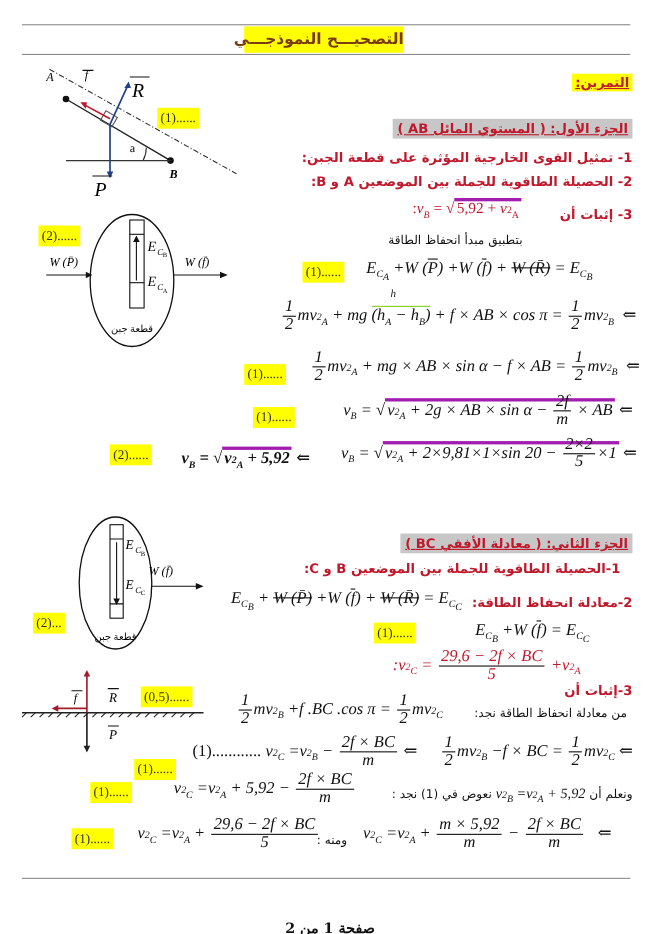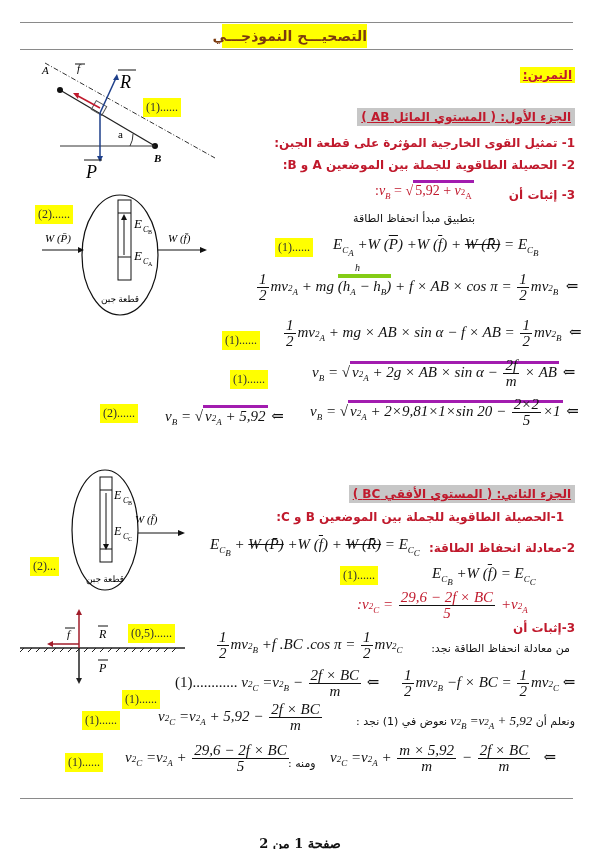--- a/index.html
+++ b/index.html
@@ -90,43 +90,43 @@
   <text x="80" y="112" font-size="9" text-anchor="middle" font-family="DejaVu Sans, sans-serif">قطعة جبن</text>
 </svg>
 <div class="abs hl" style="left:35px;top:205px;">(2)......</div>
 
 <div class="abs hl" style="left:275px;top:238px;">(1)......</div>
 <div class="abs math it" style="left:333px;top:236px;">
   E<sub>C<sub>A</sub></sub> +W (<span style="text-decoration:overline;">P</span>) +W (<span style="text-decoration:overline;">f</span>) + <span style="text-decoration:line-through;">W (R̄)</span> = E<sub>C<sub>B</sub></sub>
 </div>
 
 <div class="abs math it" style="left:255px;top:272px;">
-  <span class="frac"><span class="num">1</span><span>2</span></span>mv<sub><sup>2</sup>A</sub> + mg <span style="border-top:4px solid #84cc16;">(h<sub>A</sub> − h<sub>B</sub>)</span> + f × AB × cos π = <span class="frac"><span class="num">1</span><span>2</span></span>mv<sub><sup>2</sup>B</sub> &nbsp;⇐
+  <span class="frac"><span class="num">1</span><span>2</span></span>mv<sub><sup>2</sup>A</sub> + mg <span style="border-top:1px solid #84cc16;">(h<sub>A</sub> − h<sub>B</sub>)</span> + f × AB × cos π = <span class="frac"><span class="num">1</span><span>2</span></span>mv<sub><sup>2</sup>B</sub> &nbsp;⇐
 </div>
 <div class="abs math it" style="left:355px;top:262px;font-size:10px;">h</div>
 
 <div class="abs hl" style="left:222px;top:331px;">(1)......</div>
 <div class="abs math it" style="left:282px;top:318px;">
   <span class="frac"><span class="num">1</span><span>2</span></span>mv<sub><sup>2</sup>A</sub> + mg × AB × sin α − f × AB = <span class="frac"><span class="num">1</span><span>2</span></span>mv<sub><sup>2</sup>B</sub> &nbsp;⇐
 </div>
 
 <div class="abs hl" style="left:230px;top:370px;">(1)......</div>
 <div class="abs math it" style="left:312px;top:358px;">
   v<sub>B</sub> = √<span class="sqrt">v<sub><sup>2</sup>A</sub> + 2g × AB × sin α − <span class="frac"><span class="num">2f</span><span>m</span></span> × AB</span> ⇐
 </div>
 
 <div class="abs hl" style="left:100px;top:404px;">(2)......</div>
-<div class="abs math it" style="left:165px;top:407px;">
+<div class="abs math it" style="left:165px;top:407px;font-weight:bold;">
   v<sub>B</sub> = √<span class="sqrt">v<sub><sup>2</sup>A</sub> + 5,92</span> ⇐
 </div>
 <div class="abs math it" style="left:310px;top:397px;">
   v<sub>B</sub> = √<span class="sqrt">v<sub><sup>2</sup>A</sub> + 2×9,81×1×sin 20 − <span class="frac"><span class="num">2×2</span><span>5</span></span>×1</span> ⇐
 </div>
 
-<div class="abs ar sec-head" style="right:25px;top:485px;"><u>الجزء الثاني: ( المستوي الأفقي BC )</u></div>
+<div class="abs ar sec-head" style="right:25px;top:485px;"><u>الجزء الثاني: ( معادلة الأفقي BC )</u></div>
 <div class="abs ar q" style="right:36px;top:510px;">1-الحصيلة الطاقوية للجملة بين الموضعين B و C:</div>
 <div class="abs ar q" style="right:25px;top:541px;">2-معادلة انحفاظ الطاقة:</div>
 <div class="abs math it" style="left:210px;top:536px;">
   E<sub>C<sub>B</sub></sub> + <span style="text-decoration:line-through;">W (P̄)</span> +W (<span style="text-decoration:overline;">f</span>) + <span style="text-decoration:line-through;">W (R̄)</span> = E<sub>C<sub>C</sub></sub>
 </div>
 <div class="abs hl" style="left:340px;top:566px;">(1)......</div>
 <div class="abs math it" style="left:432px;top:565px;">
   E<sub>C<sub>B</sub></sub> +W (<span style="text-decoration:overline;">f</span>) = E<sub>C<sub>C</sub></sub>
 </div>
 

